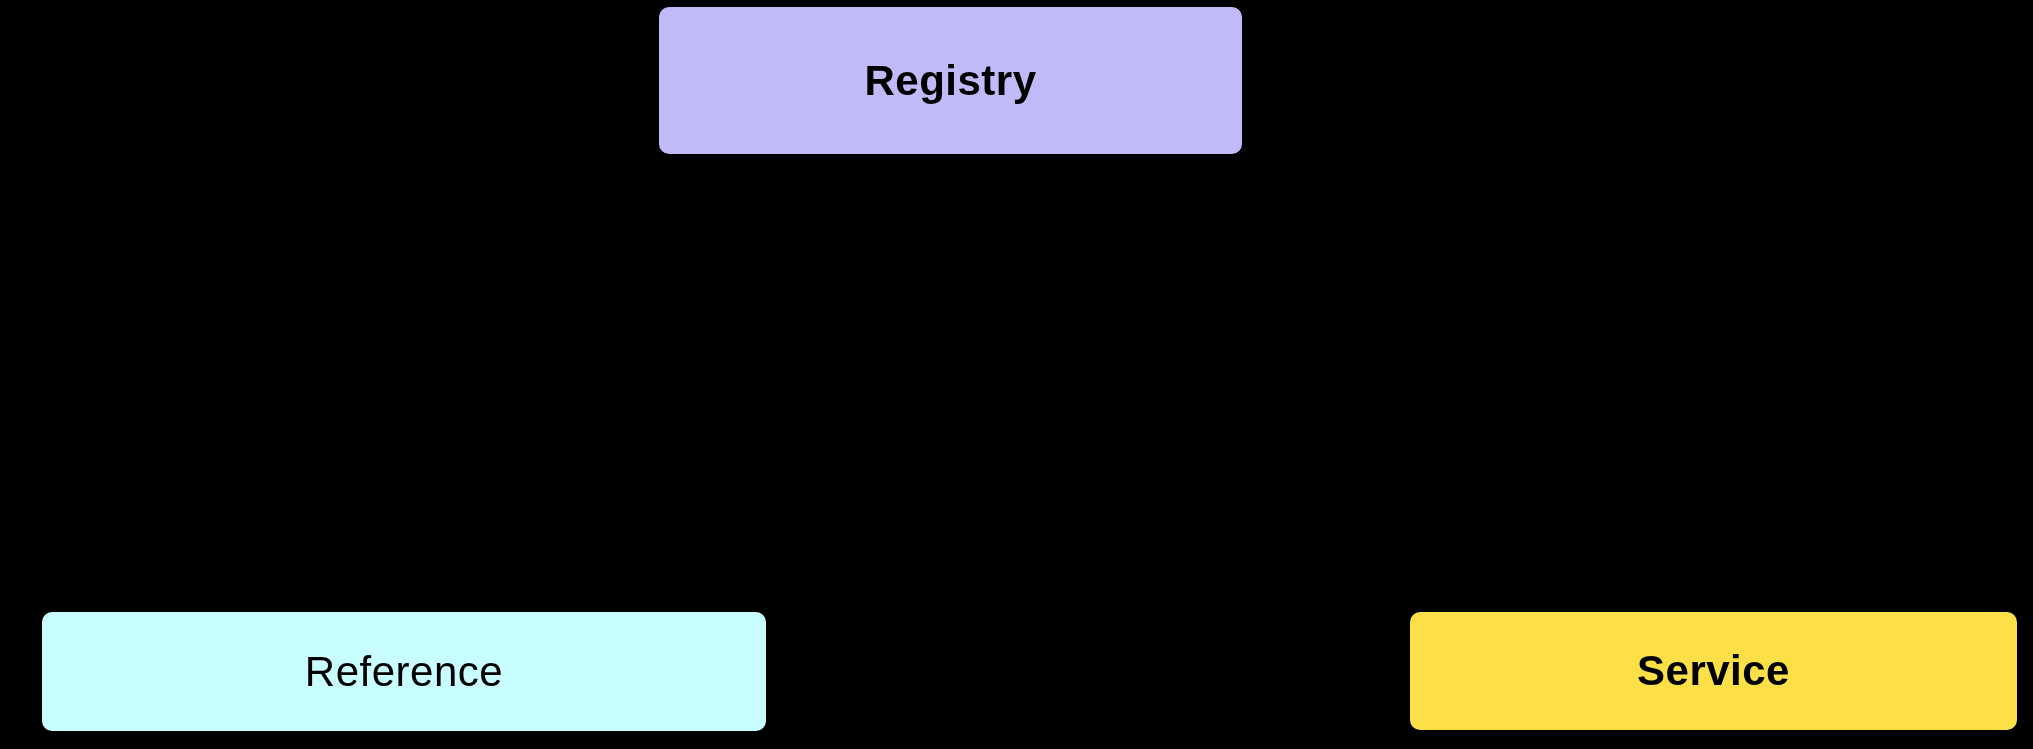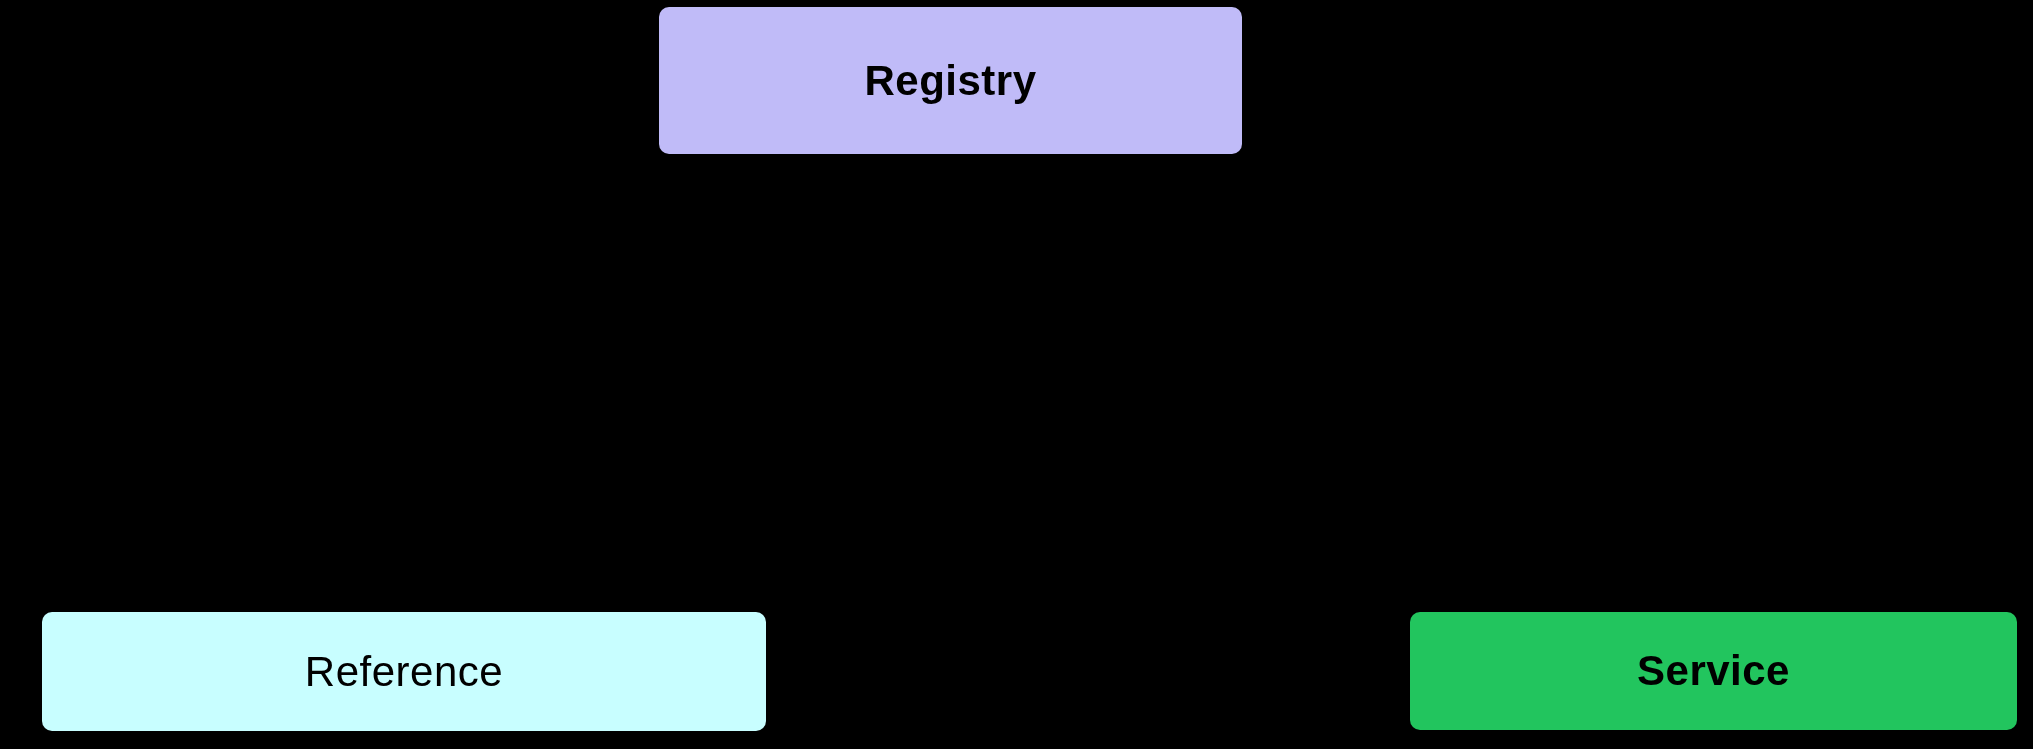--- a/index.html
+++ b/index.html
@@ -44,21 +44,21 @@
     top: 612px;
     width: 724px;
     height: 119px;
     background: #c8feff;
   }
   .node-service {
     left: 1410px;
     top: 612px;
     width: 607px;
     height: 118px;
-    background: #22c55e;
+    background: #fde047;
   }
 </style>
 </head>
 <body>
 
 <div class="canvas">
 
   <div class="node node-registry weight-bold">
     <span class="node-label">Registry</span>
   </div>

